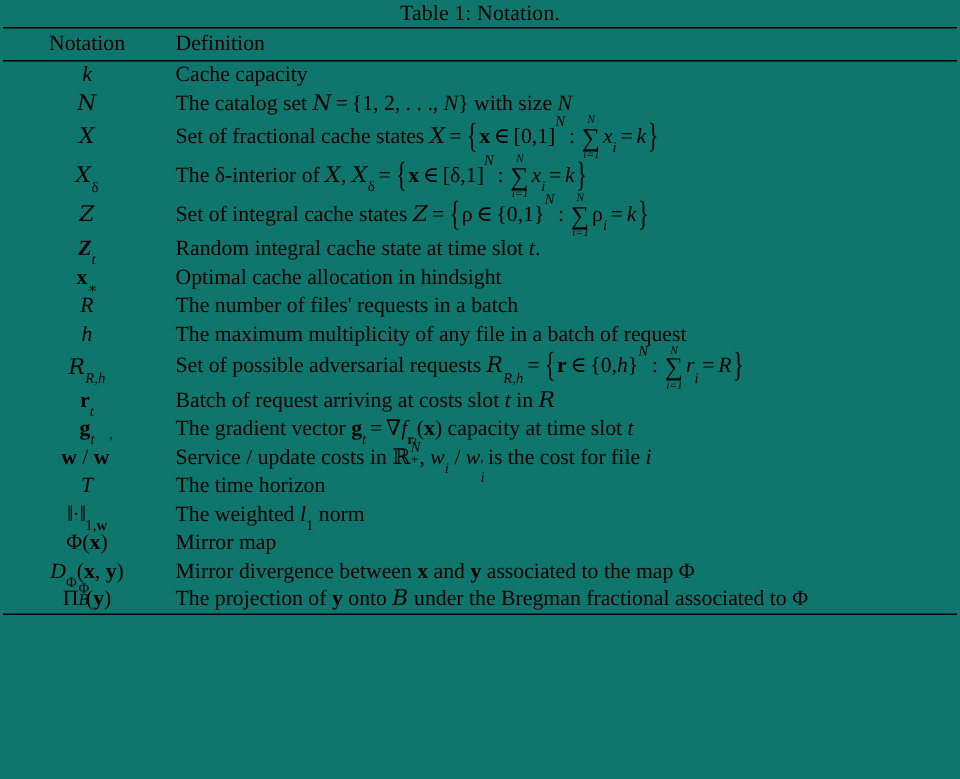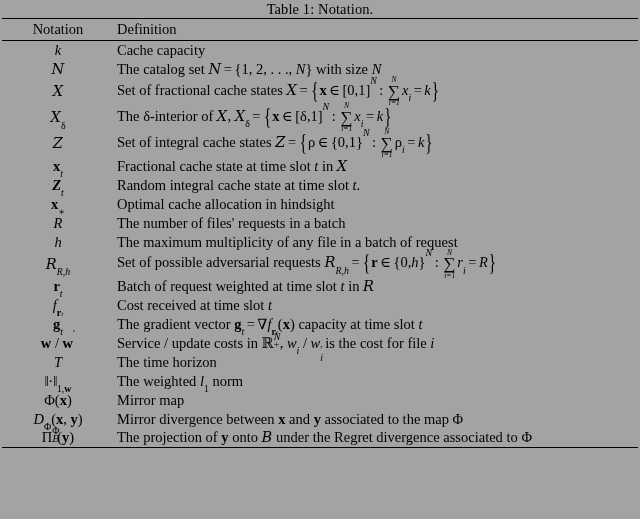--- a/index.html
+++ b/index.html
@@ -11,21 +11,21 @@
     width: 640px;
     height: 519px;
     font-family: "Liberation Serif", "DejaVu Serif", serif;
     color: #000000;
     overflow: hidden;
   }
   .page {
     position: relative;
     width: 640px;
     height: 519px;
-    background: #a3a3a3;
+    background: #0f766e;
   }
   .caption {
     text-align: center;
     font-size: 14.5px;
     line-height: 17px;
     padding-top: 1px;
     letter-spacing: 0.1px;
   }
   table.notation {
     border-collapse: collapse;
@@ -166,24 +166,20 @@
       <tr class="tall">
         <td class="notation-cell"><span class="cal">X</span><sub>δ</sub></td>
         <td class="definition-cell"><span>The</span>&nbsp;<span>δ</span><span>-interior of</span>&nbsp;<span class="cal">X</span><span>,</span>&nbsp;<span class="cal">X</span><sub>δ</sub><span class="op">=</span><span class="brace">{</span><span class="mb">x</span><span class="op">∈</span><span>[</span><span>δ</span><span>,</span><span class="mr">1</span><span>]</span><sup class="mi">N</sup><span class="op">:</span><span class="sum"><span class="lim up">N</span><span class="core">∑</span><span class="lim dn">i=1</span></span><span class="mi">x</span><sub class="mi">i</sub><span class="op">=</span><span class="mi">k</span><span class="brace">}</span></td>
       </tr>
 
       <tr class="tall">
         <td class="notation-cell"><span class="cal">Z</span></td>
         <td class="definition-cell"><span>Set of integral cache states</span>&nbsp;<span class="cal">Z</span><span class="op">=</span><span class="brace">{</span><span>ρ</span><span class="op">∈</span><span>{</span><span class="mr">0</span><span>,</span><span class="mr">1</span><span>}</span><sup class="mi">N</sup><span class="op">:</span><span class="sum"><span class="lim up">N</span><span class="core">∑</span><span class="lim dn">i=1</span></span><span>ρ</span><sub class="mi">i</sub><span class="op">=</span><span class="mi">k</span><span class="brace">}</span></td>
       </tr>
 
-      <tr>
-        <td class="notation-cell"><span class="mb">x</span><sub class="mi">t</sub></td>
-        <td class="definition-cell"><span>Fractional cache state at time slot</span>&nbsp;<span class="mi">t</span>&nbsp;<span>in</span>&nbsp;<span class="cal">X</span></td>
-      </tr>
 
 
       <tr>
         <td class="notation-cell"><span class="mbi">Z</span><sub class="mi">t</sub></td>
         <td class="definition-cell"><span>Random integral cache state at time slot</span>&nbsp;<span class="mi">t</span><span>.</span></td>
       </tr>
 
       <tr>
         <td class="notation-cell"><span class="mb">x</span><sub>∗</sub></td>
         <td class="definition-cell"><span>Optimal cache allocation in hindsight</span></td>
@@ -199,27 +195,23 @@
         <td class="definition-cell"><span>The maximum multiplicity of any file in a batch of request</span></td>
       </tr>
 
       <tr class="tall2">
         <td class="notation-cell"><span class="cal">R</span><sub class="mi">R,h</sub></td>
         <td class="definition-cell"><span>Set of possible adversarial requests</span>&nbsp;<span class="cal">R</span><sub class="mi">R,h</sub><span class="op">=</span><span class="brace">{</span><span class="mb">r</span><span class="op">∈</span><span>{</span><span class="mr">0</span><span>,</span><span class="mi">h</span><span>}</span><sup class="mi">N</sup><span class="op">:</span><span class="sum"><span class="lim up">N</span><span class="core">∑</span><span class="lim dn">i=1</span></span><span class="mi">r</span><sub class="mi">i</sub><span class="op">=</span><span class="mi">R</span><span class="brace">}</span></td>
       </tr>
 
       <tr>
         <td class="notation-cell"><span class="mb">r</span><sub class="mi">t</sub></td>
-        <td class="definition-cell"><span>Batch of request weighted at time slot</span>&nbsp;<span class="mi">t</span>&nbsp;<span>in</span>&nbsp;<span class="cal">R</span></td>
-      </tr>
-
-      <tr>
-        <td class="notation-cell"><span class="mi">f</span><sub><span class="mb">r</span><span class="mi" style="font-size:72%">t</span></sub></td>
-        <td class="definition-cell"><span>Cost received at time slot</span>&nbsp;<span class="mi">t</span></td>
-      </tr>
+        <td class="definition-cell"><span>Batch of request arriving at costs slot</span>&nbsp;<span class="mi">t</span>&nbsp;<span>in</span>&nbsp;<span class="cal">R</span></td>
+      </tr>
+
 
 
       <tr>
         <td class="notation-cell"><span class="mb">g</span><sub class="mi">t</sub></td>
         <td class="definition-cell"><span>The gradient vector</span>&nbsp;<span class="mb">g</span><sub class="mi">t</sub><span class="op">=</span><span>∇</span><span class="mi">f</span><sub><span class="mb">r</span><span class="mi" style="font-size:72%">t</span></sub><span>(</span><span class="mb">x</span><span>)</span>&nbsp;<span>capacity at time slot</span>&nbsp;<span class="mi">t</span></td>
       </tr>
 
       <tr>
         <td class="notation-cell"><span class="mb">w</span>&nbsp;<span>/</span>&nbsp;<span class="mb">w</span><sup>′</sup></td>
         <td class="definition-cell"><span>Service / update costs in</span>&nbsp;<span class="stack"><span class="mr">ℝ</span><span class="ss up mi">N</span><span class="ss dn">+</span></span><span style="display:inline-block;width:6px"></span><span>,</span>&nbsp;<span class="mi">w</span><sub class="mi">i</sub>&nbsp;<span>/</span>&nbsp;<span class="mi">w</span><span class="stack"><span class="ss up">′</span><span class="ss dn mi">i</span></span><span style="display:inline-block;width:5px"></span><span>is the cost for file</span>&nbsp;<span class="mi">i</span></td>
@@ -241,19 +233,19 @@
         <td class="definition-cell"><span>Mirror map</span></td>
       </tr>
 
       <tr>
         <td class="notation-cell"><span class="mi">D</span><sub>Φ</sub><span>(</span><span class="mb">x</span><span>,</span>&nbsp;<span class="mb">y</span><span>)</span></td>
         <td class="definition-cell"><span>Mirror divergence between</span>&nbsp;<span class="mb">x</span>&nbsp;<span>and</span>&nbsp;<span class="mb">y</span>&nbsp;<span>associated to the map</span>&nbsp;<span class="mr">Φ</span></td>
       </tr>
 
       <tr class="rule-bottom">
         <td class="notation-cell"><span class="stack"><span class="mr">Π</span><span class="ss up mr">Φ</span><span class="ss dn cal">B</span></span><span style="display:inline-block;width:5px"></span><span>(</span><span class="mb">y</span><span>)</span></td>
-        <td class="definition-cell"><span>The projection of</span>&nbsp;<span class="mb">y</span>&nbsp;<span>onto</span>&nbsp;<span class="cal">B</span>&nbsp;<span>under the Regret divergence associated to</span>&nbsp;<span class="mr">Φ</span></td>
+        <td class="definition-cell"><span>The projection of</span>&nbsp;<span class="mb">y</span>&nbsp;<span>onto</span>&nbsp;<span class="cal">B</span>&nbsp;<span>under the Bregman fractional associated to</span>&nbsp;<span class="mr">Φ</span></td>
       </tr>
 
     </tbody>
   </table>
 
 </div>
 
 </body></html>

